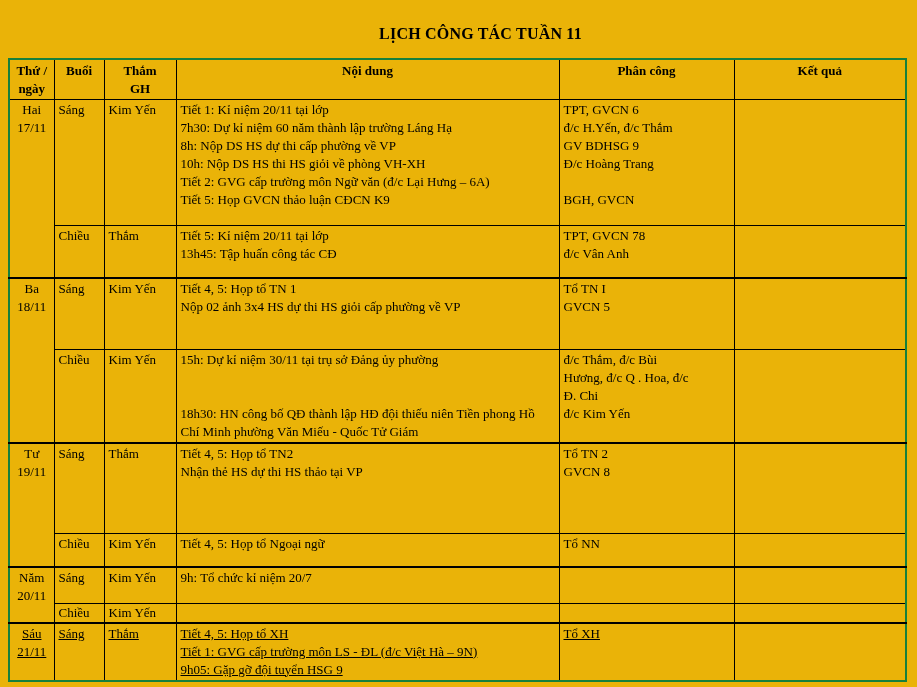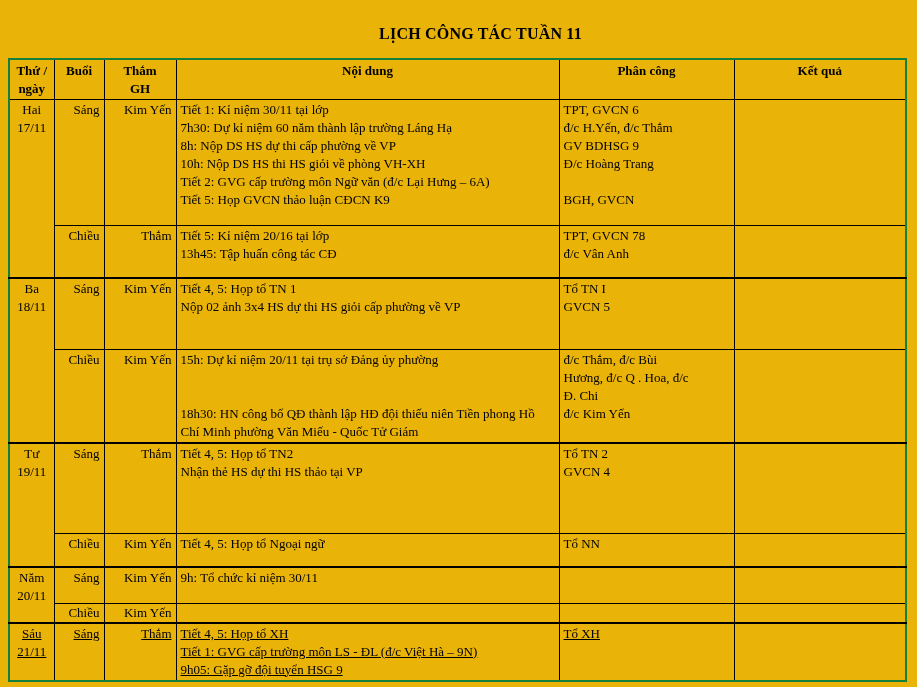--- a/index.html
+++ b/index.html
@@ -41,21 +41,21 @@
     white-space: pre-line;
     overflow: hidden;
     font-weight: normal;
   }
   table.schedule th {
     font-weight: bold;
     text-align: center;
     padding-top: 2px;
   }
   td.day-cell { font-weight: bold; text-align: center; }
-  td.center { text-align: right; }
+  td.center { text-align: left; }
   td.content-cell, td.assign-cell { padding-left: 5px; padding-right: 4px; }
   tr.day-start td { border-top: 2px solid #000; margin-top: 48px; }
   tr.slim td { padding-top: 0; padding-bottom: 0; }
   
   tr.h-hdr  { height: 37px; }
   tr.h-r1   { height: 126px; padding-left: 7px; }
   tr.h-r2   { height: 52px; }
   tr.h-r3   { height: 72px; }
   tr.h-r4   { height: 88px; }
   tr.h-r5   { height: 90px; }
@@ -91,94 +91,94 @@
       <th>Nội dung</th>
       <th>Phân công</th>
       <th>Kết quả</th>
     </tr>
 
     <tr class="h-r1">
       <td class="day-cell" rowspan="2">Hai
 17/11</td>
       <td class="center">Sáng</td>
       <td class="center">Kim Yến</td>
-      <td class="content-cell">Tiết 1: Kỉ niệm 30/11 tại lớp
+      <td class="content-cell">Tiết 1: Kỉ niệm 20/11 tại lớp
 7h30: Dự kỉ niệm 60 năm thành lập trường Láng Hạ
 8h: Nộp DS HS dự thi cấp phường về VP
 10h: Nộp DS HS thi HS giỏi về phòng VH-XH
 Tiết 2: GVG cấp trường môn Ngữ văn (đ/c Lại Hưng – 6A)
 Tiết 5: Họp GVCN thảo luận CĐCN K9</td>
       <td class="assign-cell">TPT, GVCN 6
 đ/c H.Yến, đ/c Thắm
 GV BDHSG 9
 Đ/c Hoàng Trang
 
 BGH, GVCN</td>
       <td></td>
     </tr>
     <tr class="h-r2">
       <td class="center">Chiều</td>
       <td class="center">Thắm</td>
-      <td class="content-cell">Tiết 5: Kỉ niệm 20/16 tại lớp
+      <td class="content-cell">Tiết 5: Kỉ niệm 20/11 tại lớp
 13h45: Tập huấn công tác CĐ</td>
       <td class="assign-cell">TPT, GVCN 78
 đ/c Vân Anh</td>
       <td></td>
     </tr>
 
     <tr class="h-r3 day-start">
       <td class="day-cell" rowspan="2">Ba
 18/11</td>
       <td class="center">Sáng</td>
       <td class="center">Kim Yến</td>
       <td class="content-cell">Tiết 4, 5: Họp tổ TN 1
 Nộp 02 ảnh 3x4 HS dự thi HS giỏi cấp phường về VP</td>
       <td class="assign-cell">Tổ TN I
 GVCN 5</td>
       <td></td>
     </tr>
     <tr class="h-r4">
       <td class="center">Chiều</td>
       <td class="center">Kim Yến</td>
-      <td class="content-cell">15h: Dự kỉ niệm 20/11 tại trụ sở Đảng ủy phường
+      <td class="content-cell">15h: Dự kỉ niệm 30/11 tại trụ sở Đảng ủy phường
 
 
 18h30: HN công bố QĐ thành lập HĐ đội thiếu niên Tiền phong Hồ Chí Minh phường Văn Miếu - Quốc Tử Giám</td>
       <td class="assign-cell">đ/c Thắm, đ/c Bùi
 Hương, đ/c Q . Hoa, đ/c
 Đ. Chi
 đ/c Kim Yến</td>
       <td></td>
     </tr>
 
     <tr class="h-r5 day-start">
       <td class="day-cell" rowspan="2">Tư
 19/11</td>
       <td class="center">Sáng</td>
       <td class="center">Thắm</td>
       <td class="content-cell">Tiết 4, 5: Họp tổ TN2
 Nhận thẻ HS dự thi HS thảo tại VP</td>
       <td class="assign-cell">Tổ TN 2
-GVCN 4</td>
+GVCN 8</td>
       <td></td>
     </tr>
     <tr class="h-r6">
       <td class="center">Chiều</td>
       <td class="center">Kim Yến</td>
       <td class="content-cell">Tiết 4, 5: Họp tổ Ngoại ngữ</td>
       <td class="assign-cell">Tổ NN</td>
       <td></td>
     </tr>
 
     <tr class="h-r7 day-start">
       <td class="day-cell" rowspan="2">Năm
 20/11</td>
       <td class="center">Sáng</td>
       <td class="center">Kim Yến</td>
-      <td class="content-cell">9h: Tổ chức kỉ niệm 30/11</td>
+      <td class="content-cell">9h: Tổ chức kỉ niệm 20/7</td>
       <td class="assign-cell"></td>
       <td></td>
     </tr>
     <tr class="h-r8 slim">
       <td class="center">Chiều</td>
       <td class="center">Kim Yến</td>
       <td class="content-cell"></td>
       <td class="assign-cell"></td>
       <td></td>
     </tr>

